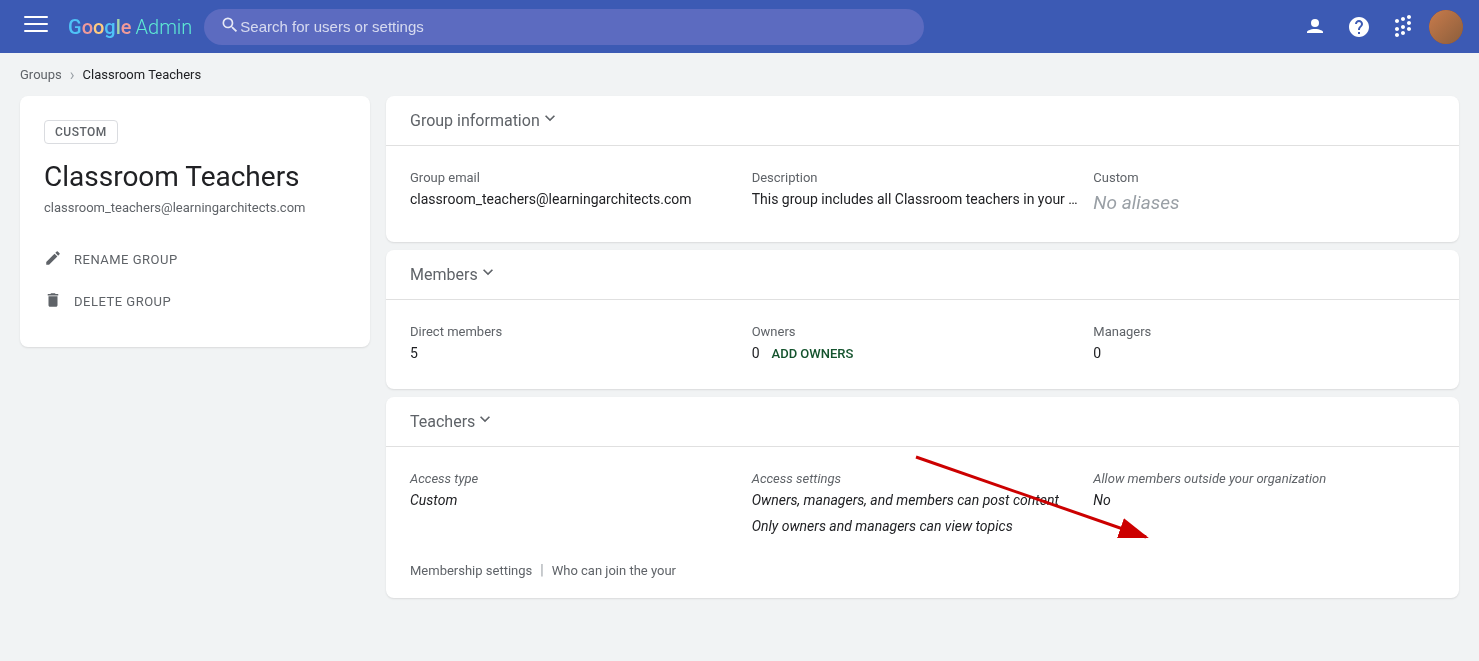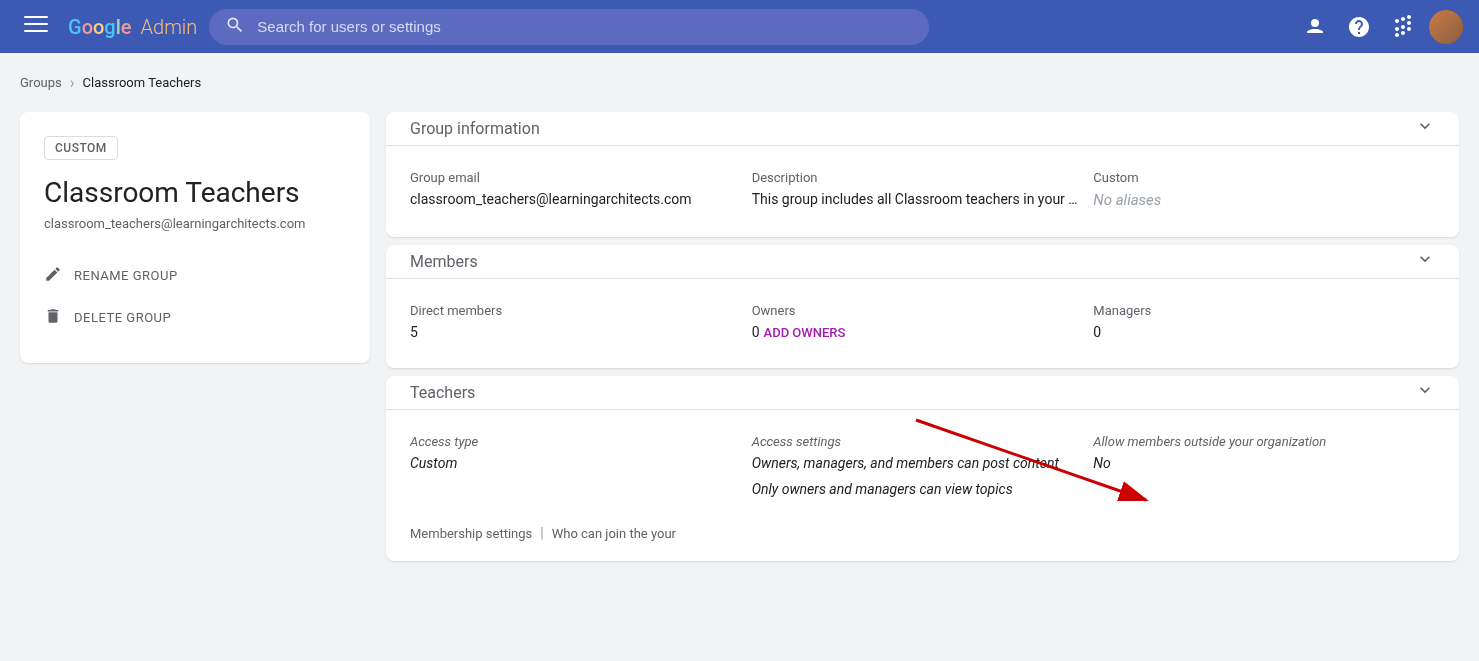--- a/index.html
+++ b/index.html
@@ -31,21 +31,20 @@
     }
     .header-search {
       flex: 1;
       max-width: 720px;
       background: #5c6bc0;
       border-radius: 24px;
       display: flex;
       align-items: center;
       padding: 0 16px;
       height: 36px;
-      gap: 12px;
     }
     .search-icon-wrap {
       color: rgba(255,255,255,0.8);
       font-size: 18px;
     }
     .header-search input {
       background: transparent;
       border: none;
       outline: none;
       color: rgba(255,255,255,0.9);
@@ -85,21 +84,21 @@
     }
     .avatar-img {
       width: 34px;
       height: 34px;
       border-radius: 50%;
       background: linear-gradient(135deg, #c97b4b 0%, #8b5e3c 100%);
     }
 
     
     .breadcrumb {
-      padding: 20px 20px;
+      padding: 12px 20px;
       display: flex;
       align-items: center;
       gap: 8px;
       font-size: 13px;
       color: #5f6368;
       background: #f1f3f4;
     }
     .breadcrumb a {
       color: #5f6368;
       text-decoration: none;
@@ -175,22 +174,22 @@
     }
     .panel {
       background: white;
       border-radius: 8px;
       box-shadow: 0 1px 2px rgba(0,0,0,0.1);
       overflow: hidden;
     }
     .panel-header {
       display: flex;
       align-items: center;
-      justify-content: space-between;
-      padding: 4px 24px;
+      justify-content: flex-start;
+      padding: 12px 24px;
       cursor: pointer;
       border-bottom: 1px solid #e0e0e0;
     }
     .panel-title {
       font-size: 16px;
       color: #5f6368;
       font-weight: 400;
     }
     .chevron-icon {
       color: #5f6368;
@@ -210,31 +209,31 @@
     .cell-label {
       font-size: 13px;
       color: #5f6368;
       margin-bottom: 6px;
     }
     .cell-value {
       font-size: 14px;
       color: #202124;
     }
     .cell-value-muted {
-      font-size: 15px;
+      font-size: 19px;
       color: #9aa0a6;
       font-style: italic;
     }
     .add-link {
-      color: #a21caf;
+      color: #14532d;
       font-size: 13px;
       font-weight: 500;
       cursor: pointer;
       text-decoration: none;
-      margin-left: 0;
+      margin-left: 8px;
     }
 
     
     .settings-grid {
       display: grid;
       grid-template-columns: 1fr 1fr 1fr;
       font-style: italic;
     }
     .settings-cell {
       padding: 4px 0 12px 0;
@@ -281,21 +280,21 @@
     <svg width="24" height="24" viewBox="0 0 24 24" fill="white">
       <rect y="4" width="24" height="2" rx="1"></rect>
       <rect y="11" width="24" height="2" rx="1"></rect>
       <rect y="18" width="24" height="2" rx="1"></rect>
     </svg>
   </div>
   <div class="header-logo">
     <span style="font-size:20px;font-weight:500;color:white;letter-spacing:0;">
       <span style="color:#4fc3f7">G</span><span style="color:#ef9a9a">o</span><span style="color:#ffcc80">o</span><span style="color:#4fc3f7">g</span><span style="color:#a5d6a7">l</span><span style="color:#ef9a9a">e</span>
     </span>
-    <span style="color:#fdba74;font-size:20px;font-weight:300;margin-left:5px;">Admin</span>
+    <span style="color:#5eead4;font-size:20px;font-weight:300;">Admin</span>
   </div>
   <div class="header-search">
     <div class="search-icon-wrap">
       <svg width="20" height="20" viewBox="0 0 24 24" fill="rgba(255,255,255,0.85)">
         <path d="M15.5 14h-.79l-.28-.27A6.47 6.47 0 0 0 16 9.5 6.5 6.5 0 1 0 9.5 16c1.61 0 3.09-.59 4.23-1.57l.27.28v.79l5 4.99L20.49 19l-4.99-5zm-6 0C7.01 14 5 11.99 5 9.5S7.01 5 9.5 5 14 7.01 14 9.5 11.99 14 9.5 14z"></path>
       </svg>
     </div>
     <input type="text" placeholder="Search for users or settings" style="">
   </div>
   <div class="header-right">

